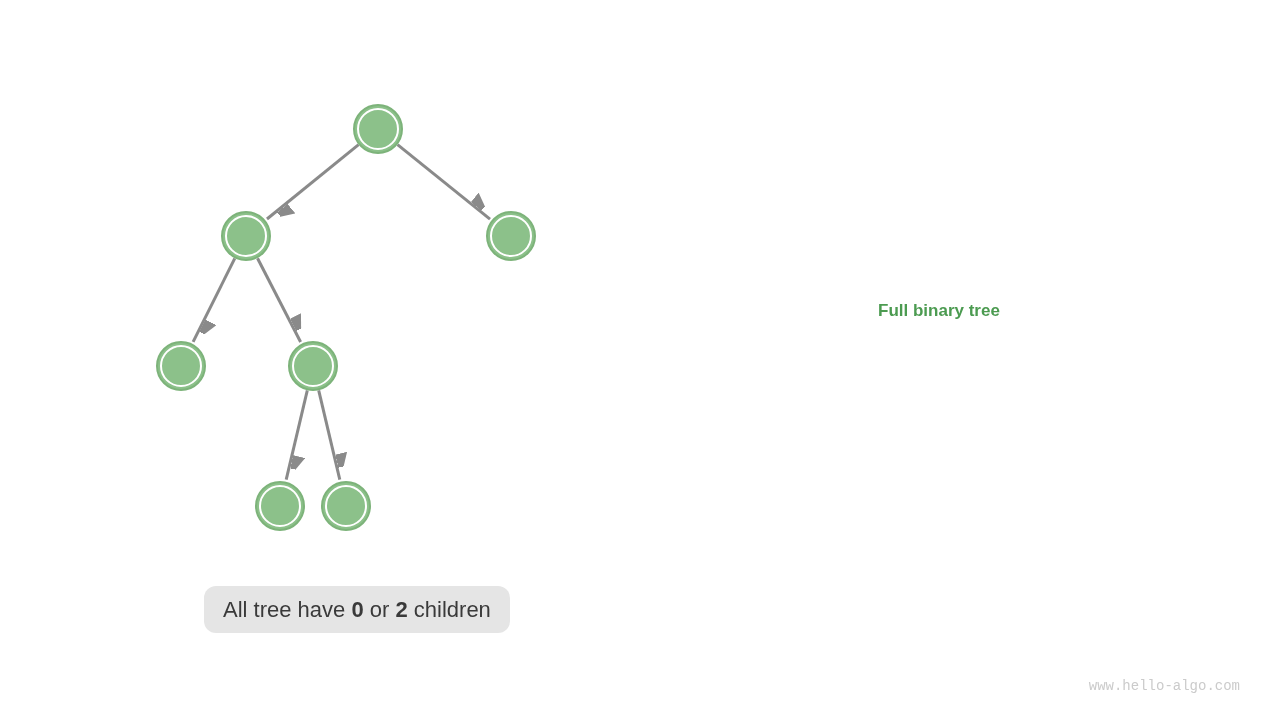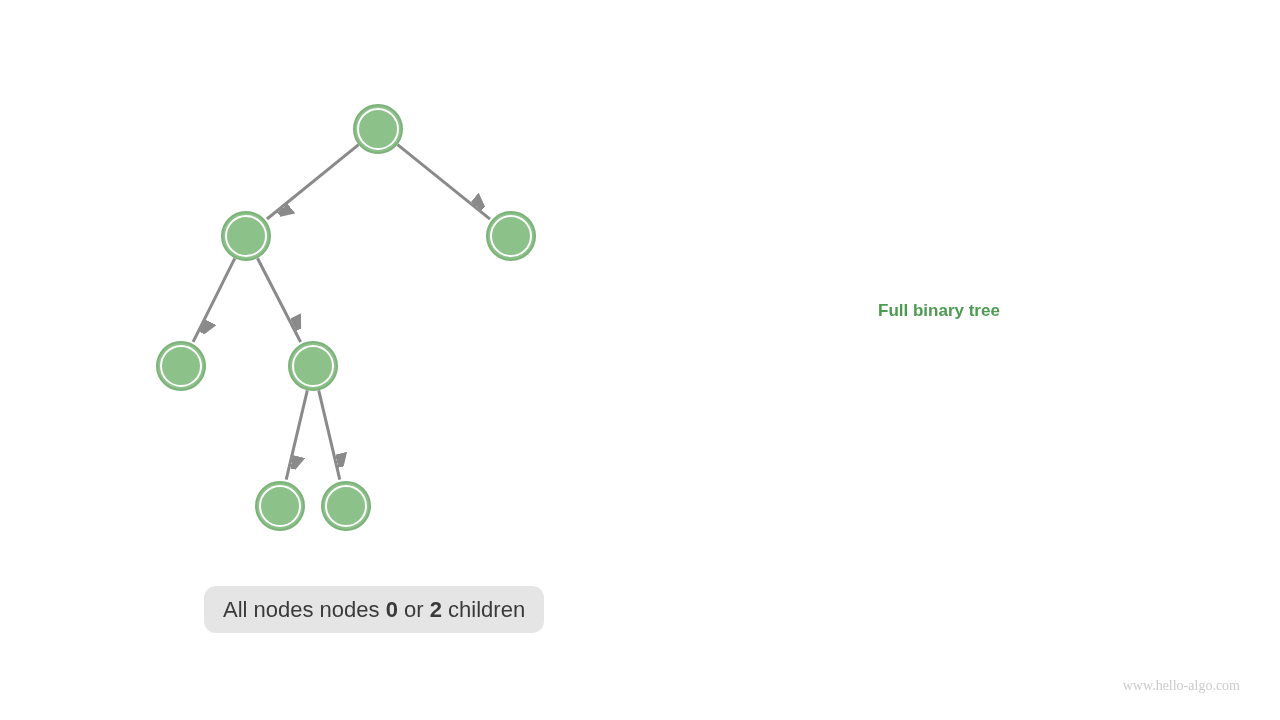--- a/index.html
+++ b/index.html
@@ -43,21 +43,21 @@
     color: #3a3a3a;
     white-space: nowrap;
   }
   .caption-box .bold {
     font-weight: bold;
   }
   .watermark {
     position: absolute;
     right: 40px;
     bottom: 26px;
-    font-family: Liberation Serif, serif;
+    font-family: Liberation Mono, monospace;
     font-size: 14px;
     color: #cbcbcb;
     white-space: nowrap;
   }
 </style>
 </head>
 <body>
 
 <svg class="tree-svg" viewBox="0 0 1280 720" xmlns="http://www.w3.org/2000/svg">
   <defs>
@@ -100,15 +100,15 @@
       </g>
       <g>
         <circle cx="346" cy="506" r="24" fill="#8cc18a" stroke="#7db37a" stroke-width="2"></circle>
         <circle cx="346" cy="506" r="20" fill="none" stroke="#ffffff" stroke-width="2"></circle>
       </g>
     </g>
 </svg>
 
 <div class="diagram-title" style="color: rgb(76, 155, 81);">Full binary tree</div>
 
-<div class="caption-box" style="background: rgb(229, 229, 229); color: rgb(58, 58, 58);"><span>All nodes nodes </span><span class="bold">0</span><span> or </span><span class="bold">2</span><span> children</span></div>
+<div class="caption-box" style="background: rgb(229, 229, 229); color: rgb(58, 58, 58);"><span>All tree have </span><span class="bold">0</span><span> or </span><span class="bold">2</span><span> children</span></div>
 
 <div class="watermark" style="color: rgb(203, 203, 203);">www.hello-algo.com</div>
 
 </body></html>

